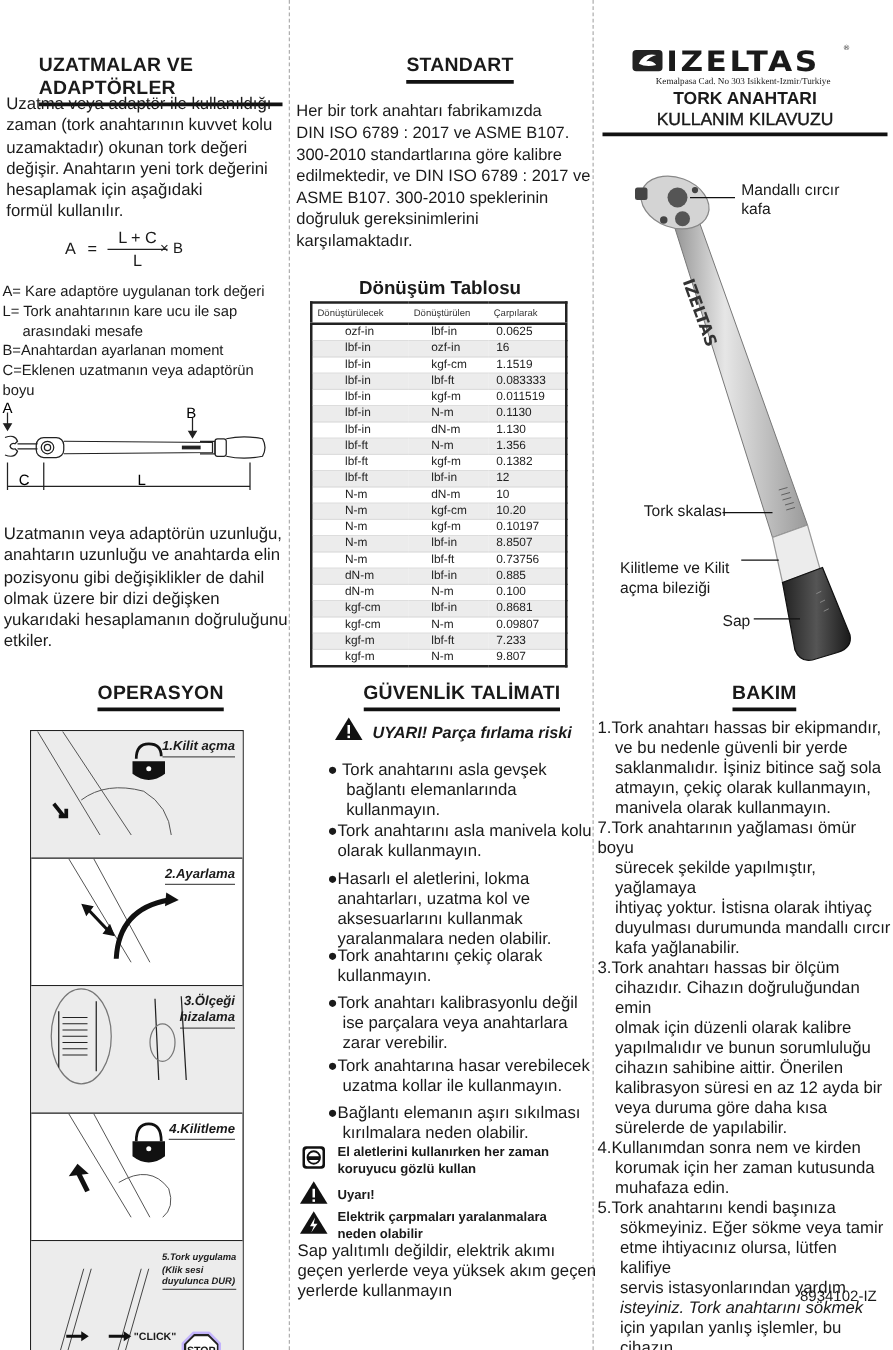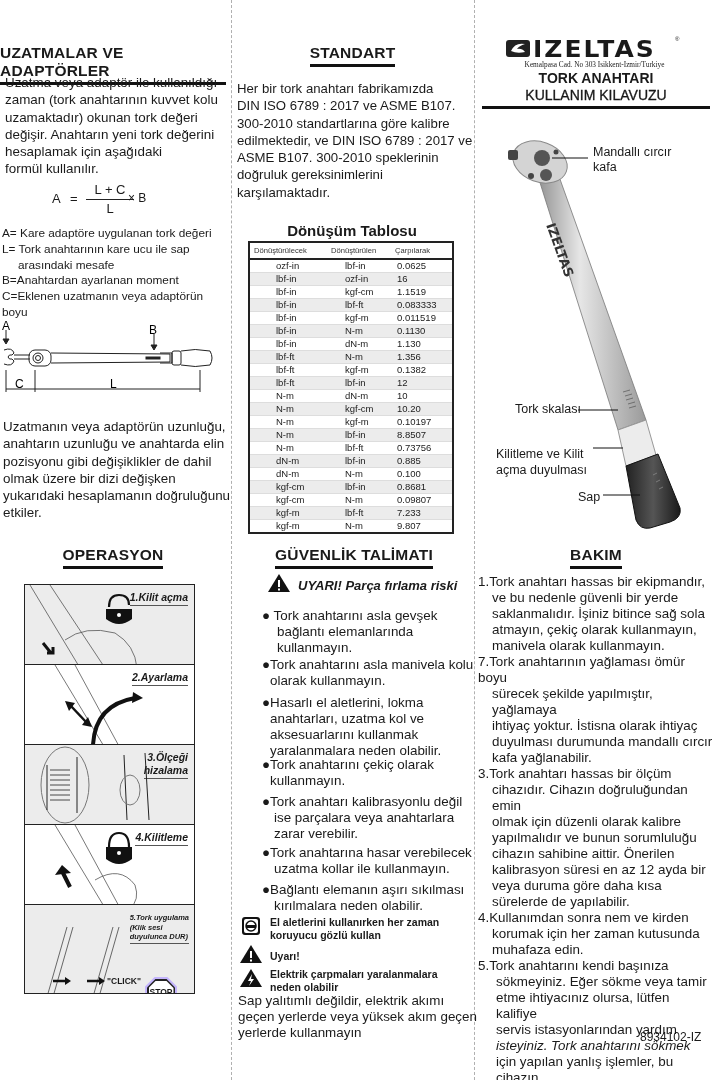--- a/index.html
+++ b/index.html
@@ -1,34 +1,34 @@
 <!DOCTYPE html>
 <html><head>
 <meta charset="utf-8">
 <style>
   * { box-sizing: border-box; margin: 0; padding: 0; }
   html, body { width: 714px; height: 1080px; background: #fff; overflow: hidden; }
   body { font-family: "Liberation Sans", sans-serif; color: #1a1a1a; position: relative; }
   .fold { position: absolute; top: 0; bottom: 0; width: 0; border-left: 1.5px dashed #b0b0b0; }
-  .h2 { font-weight: bold; font-size: 15.5px; letter-spacing: 0.2px; text-align: center; display: block; }
+  .h2 { font-weight: bold; font-size: 15.5px; letter-spacing: 0.2px; text-align: center; display: block; padding-left: 31px; }
   .h2 span { display: inline-block; border-bottom: 3px solid #111; padding-bottom: 2px; }
   .p { font-size: 13.4px; line-height: 17.3px; }
   .small { font-size: 12.2px; line-height: 16px; }
   .abs { position: absolute; }
   
   table.conv { border-collapse: collapse; width: 206px; border: 2px solid #222; font-size: 9.5px; }
   table.conv th { font-weight: normal; font-size: 7.6px; color: #333; text-align: left; padding: 3px 3px 3px 4px; border-bottom: 2px solid #222; }
   table.conv td { padding: 0 2px; height: 12.05px; line-height: 12px; color: #222; border-bottom: 1px solid #ddd; }
   table.conv tr:nth-child(even) td { background: #ececec; }
   table.conv td.c1 { padding-left: 26px; width: 78px; }
   table.conv td.c2 { padding-left: 18px; width: 64px; }
   table.conv td.c3 { padding-left: 6px; }
   
   .ops { position: absolute; left: 24px; top: 584px; width: 171px; border: 1.5px solid #222; }
-  .panel { position: relative; height: 80px; border-bottom: 1.5px solid #222; overflow: hidden; }
+  .panel { position: relative; height: 102px; border-bottom: 1.5px solid #222; overflow: hidden; }
   .panel:last-child { border-bottom: none; height: 88px; }
   .panel.grey { background: #ececec; }
   .panel .lbl { position: absolute; right: 6px; top: 6px; font-weight: bold; font-style: italic; font-size: 10.5px; border-bottom: 1px solid #555; padding-bottom: 1px; text-align: right; line-height: 13px; }
   .panel.p5 .lbl { font-size: 7.5px; line-height: 9.5px; right: 5px; top: 8px; text-align: left; }
   .bullet { font-size: 13.4px; line-height: 16px; position: absolute; left: 262px; }
   .bullet .ind { padding-left: 13px; display: block; }
   .bold-note { font-weight: bold; font-size: 10.5px; line-height: 13px; }
   .bk { font-size: 13.4px; line-height: 16px; }
   .bk .i { padding-left: 14px; display: block; }
 </style>
@@ -299,21 +299,21 @@
     <line x1="125" y1="365" x2="162" y2="365"></line>
   </g>
 </svg>
 <div class="abs" style="left:593px;top:145px;font-size:12.5px;line-height:15px">
   <div>Mandallı cırcır</div>
   <div>kafa</div>
 </div>
 <div class="abs" style="left:515px;top:402px;font-size:12.5px">Tork skalası</div>
 <div class="abs" style="left:496px;top:446px;font-size:12.5px;line-height:16px">
   <div>Kilitleme ve Kilit</div>
-  <div>açma duyulması</div>
+  <div>açma bileziği</div>
 </div>
 <div class="abs" style="left:578px;top:490px;font-size:12.5px">Sap</div>
 
 <div class="abs h2" style="left:0;top:546px;width:226px"><span>OPERASYON</span></div>
 <div class="ops">
   <div class="panel grey">
     <div class="lbl">1.Kilit açma</div>
     <svg class="abs" style="left:0;top:0" width="171" height="83">
       <path d="M5,0 L55,83 M25,0 L80,83" stroke="#555" fill="none" stroke-width="0.8"></path>
       <path d="M40,55 Q60,40 90,48 Q110,60 112,83" stroke="#555" fill="none" stroke-width="0.8"></path>

